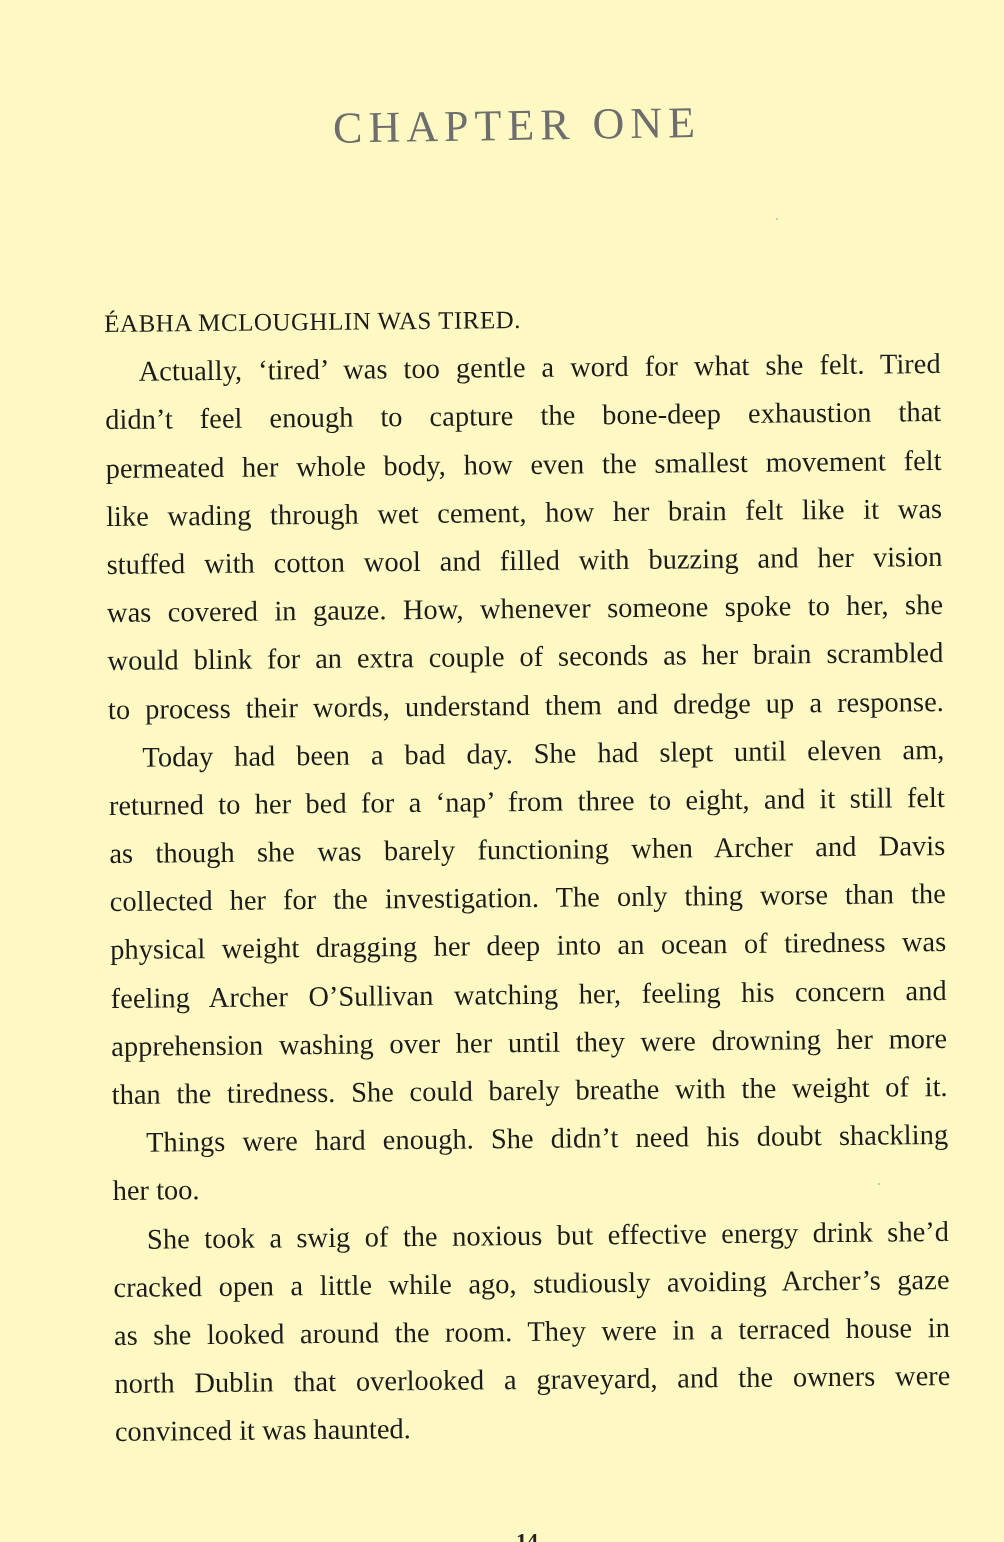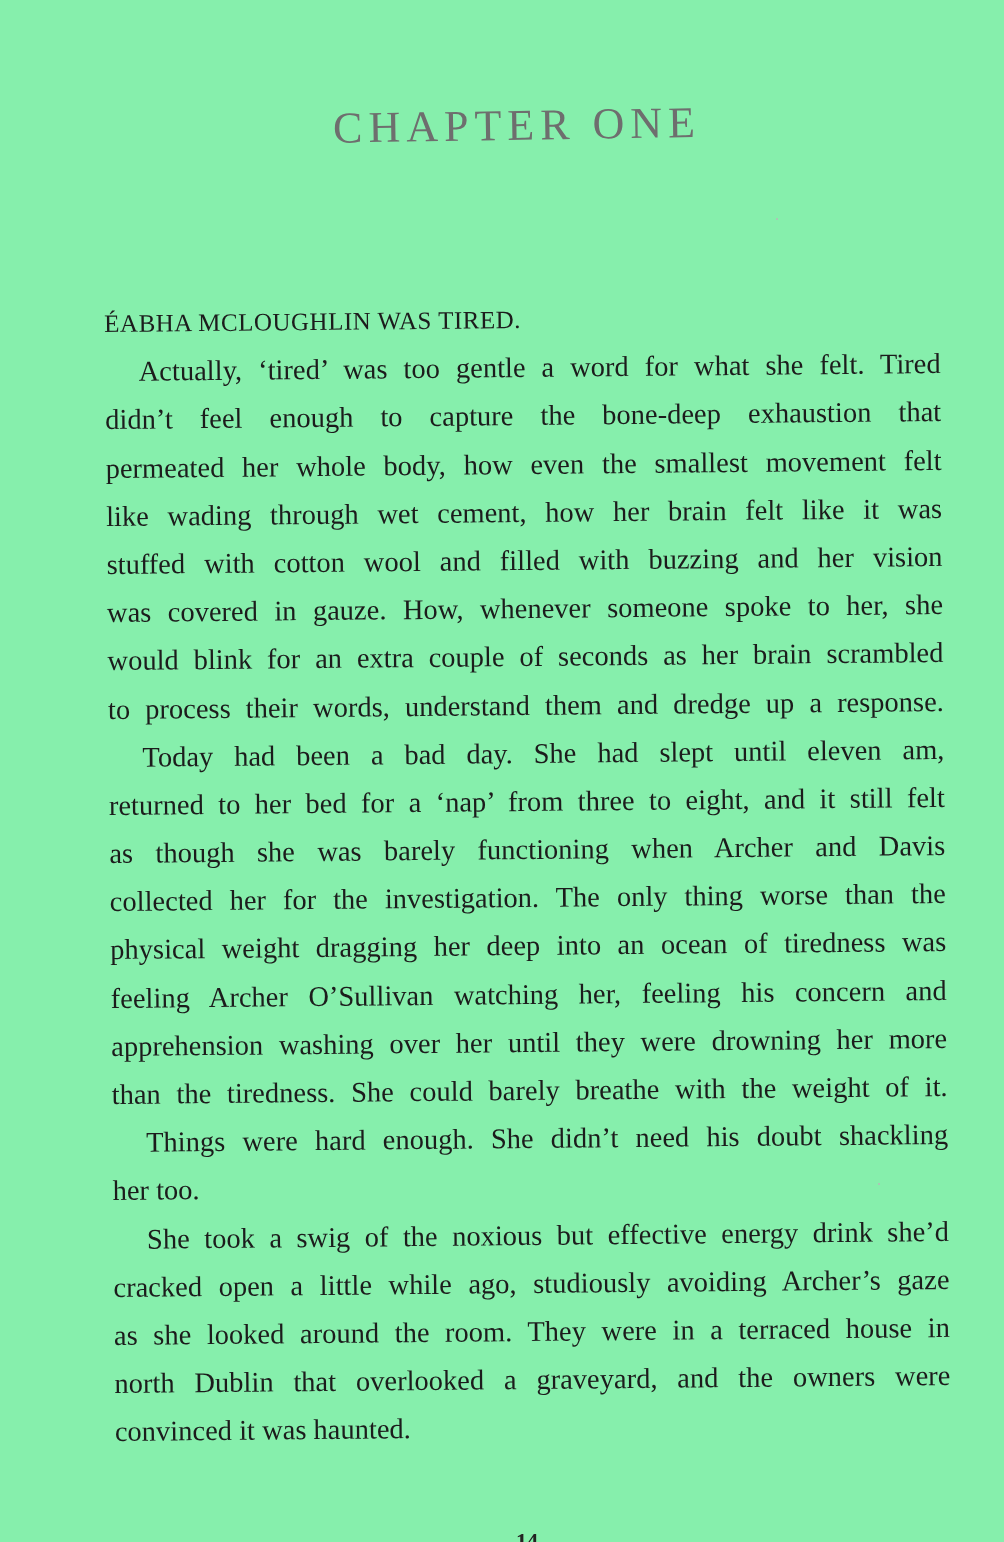--- a/index.html
+++ b/index.html
@@ -13,21 +13,21 @@
       position: relative;
       overflow: hidden;
       font-family: "Liberation Serif", "DejaVu Serif", serif;
       color: #1c1c1c;
     }
     .page {
       position: absolute;
       left: 0; top: 0;
       width: 1004px;
       height: 1542px;
-      background: #86efac;
+      background: #fef9c3;
       font-family: Liberation Serif, serif;
     }
     .chapter-title {
       position: absolute;
       left: 0;
       width: 1004px;
       top: 100px;
       text-align: center;
       font-size: 44px;
       letter-spacing: 6px;

